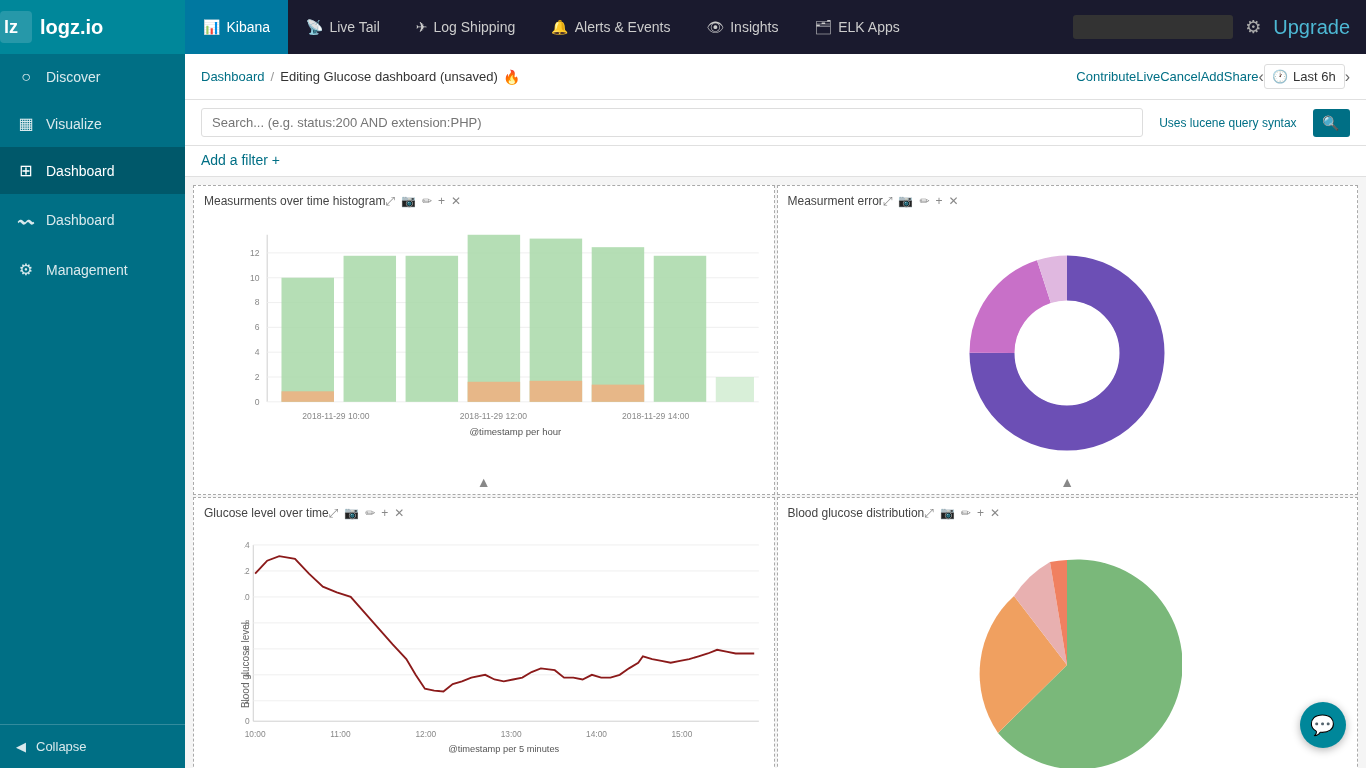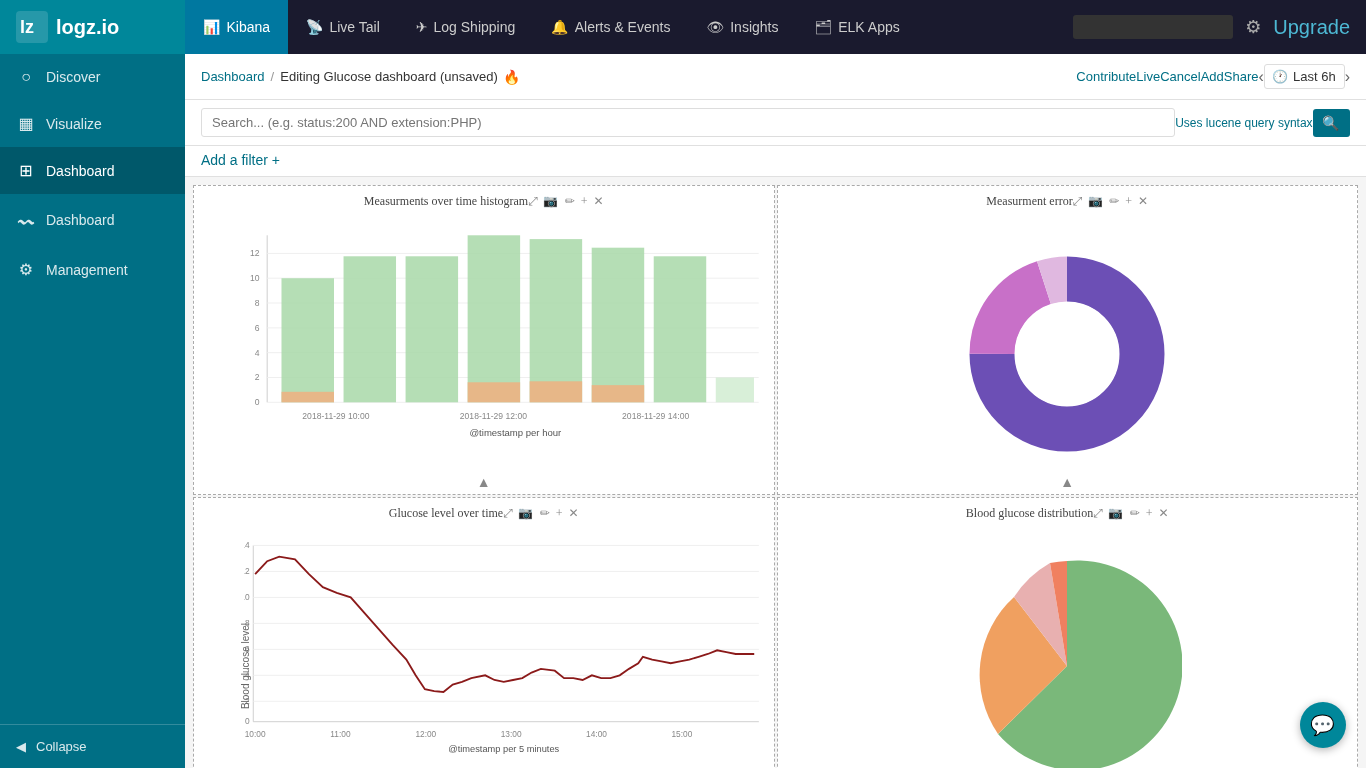--- a/index.html
+++ b/index.html
@@ -4,21 +4,21 @@
   <style>
     * { box-sizing: border-box; margin: 0; padding: 0; }
     body { font-family: 'Helvetica Neue', Arial, sans-serif; font-size: 13px; background: #f5f5f5; overflow: hidden; }
 
     
     .top-nav {
       display: flex; align-items: center; background: #1a1a2e; height: 54px;
       color: #fff; position: fixed; top: 0; left: 0; right: 0; z-index: 100;
     }
     .logo-area {
-      width: 185px; display: flex; align-items: center; padding: 0 16px;
+      width: 185px; display: flex; align-items: center; padding: 0 0;
       background: #00879a; height: 100%;
     }
     .logo-icon { width: 32px; height: 32px; margin-right: 8px; }
     .logo-text { color: #fff; font-size: 20px; font-weight: 600; }
     .nav-items { display: flex; align-items: center; height: 100%; flex: 1; }
     .nav-item {
       display: flex; align-items: center; padding: 0 18px; height: 100%;
       color: #ccc; font-size: 14px; cursor: pointer; gap: 6px;
     }
     .nav-item.active { background: #0078a0; color: #fff; }
@@ -68,21 +68,21 @@
     }
     .time-range {
       display: flex; align-items: center; gap: 4px; color: #333; font-size: 13px;
       border: 1px solid #ddd; padding: 4px 8px; border-radius: 3px; cursor: pointer;
     }
     .nav-arrow { color: #666; cursor: pointer; font-size: 16px; }
 
     
     .search-bar-row {
       background: #fff; padding: 8px 16px; border-bottom: 1px solid #e0e0e0;
-      display: flex; align-items: center; gap: 0;
+      display: flex; align-items: center; gap: 16px;
     }
     .search-input {
       flex: 1; border: 1px solid #ddd; border-radius: 3px; padding: 6px 10px;
       font-size: 13px; color: #333; outline: none;
     }
     .lucene-hint { color: #006f85; font-size: 12px; cursor: pointer; }
     .search-btn {
       background: #006f85; color: #fff; border: none; padding: 6px 10px;
       border-radius: 3px; cursor: pointer; font-size: 14px;
     }
@@ -97,22 +97,22 @@
     .dashboard-grid {
       display: grid; grid-template-columns: 1fr 1fr;
       grid-template-rows: 310px 310px;
       gap: 2px; padding: 8px; background: #f5f5f5;
     }
     .panel {
       background: #fff; border: 1px dashed #aaa; position: relative;
       display: flex; flex-direction: column;
     }
     .panel-header {
-      display: flex; align-items: center; justify-content: center;
-      padding: 8px 10px 4px; font-size: 12px; color: #444; font-weight: 500; font-family: Liberation Serif, serif;
+      display: flex; align-items: center; justify-content: flex-start;
+      padding: 8px 10px 4px; font-size: 12px; color: #444; font-weight: 500;
     }
     .panel-title { font-size: 12px; color: #444; }
     .panel-actions { display: flex; gap: 6px; align-items: center; }
     .panel-action-icon { color: #888; cursor: pointer; font-size: 12px; }
     .panel-body { flex: 1; position: relative; overflow: hidden; }
     .panel-arrow-bottom {
       position: absolute; bottom: 4px; left: 50%; transform: translateX(-50%);
       color: #888; font-size: 14px; cursor: pointer;
     }
 

